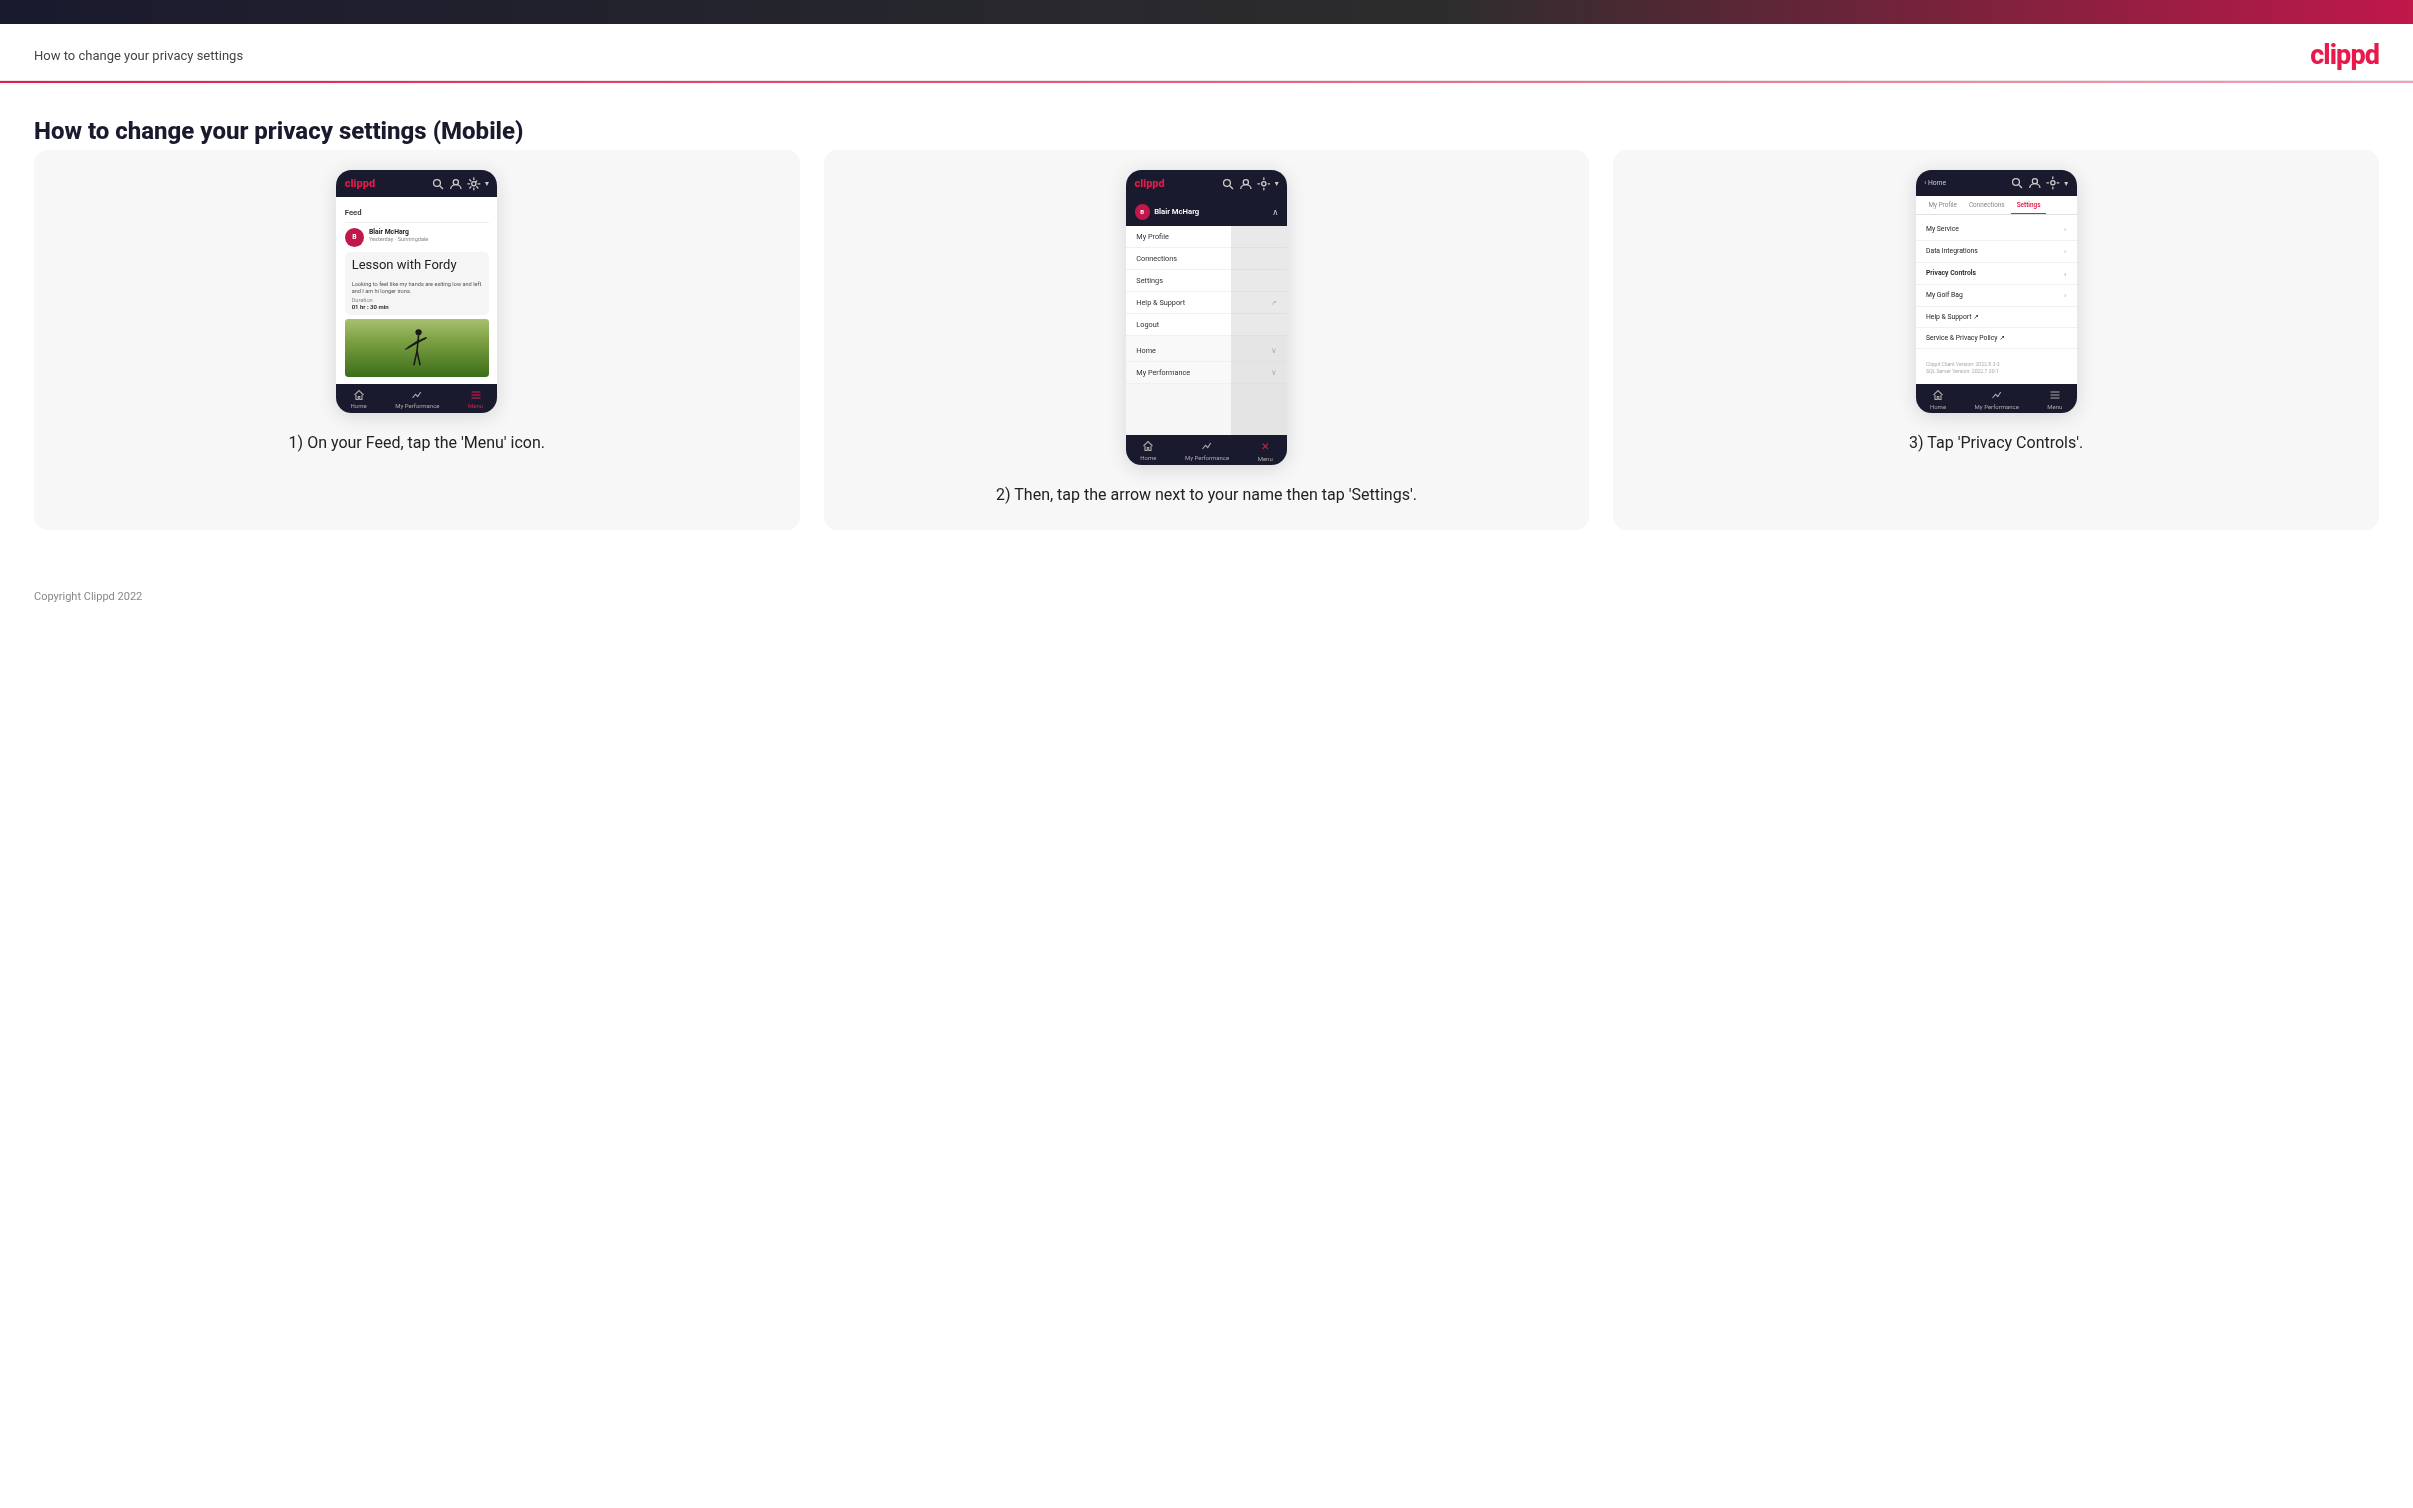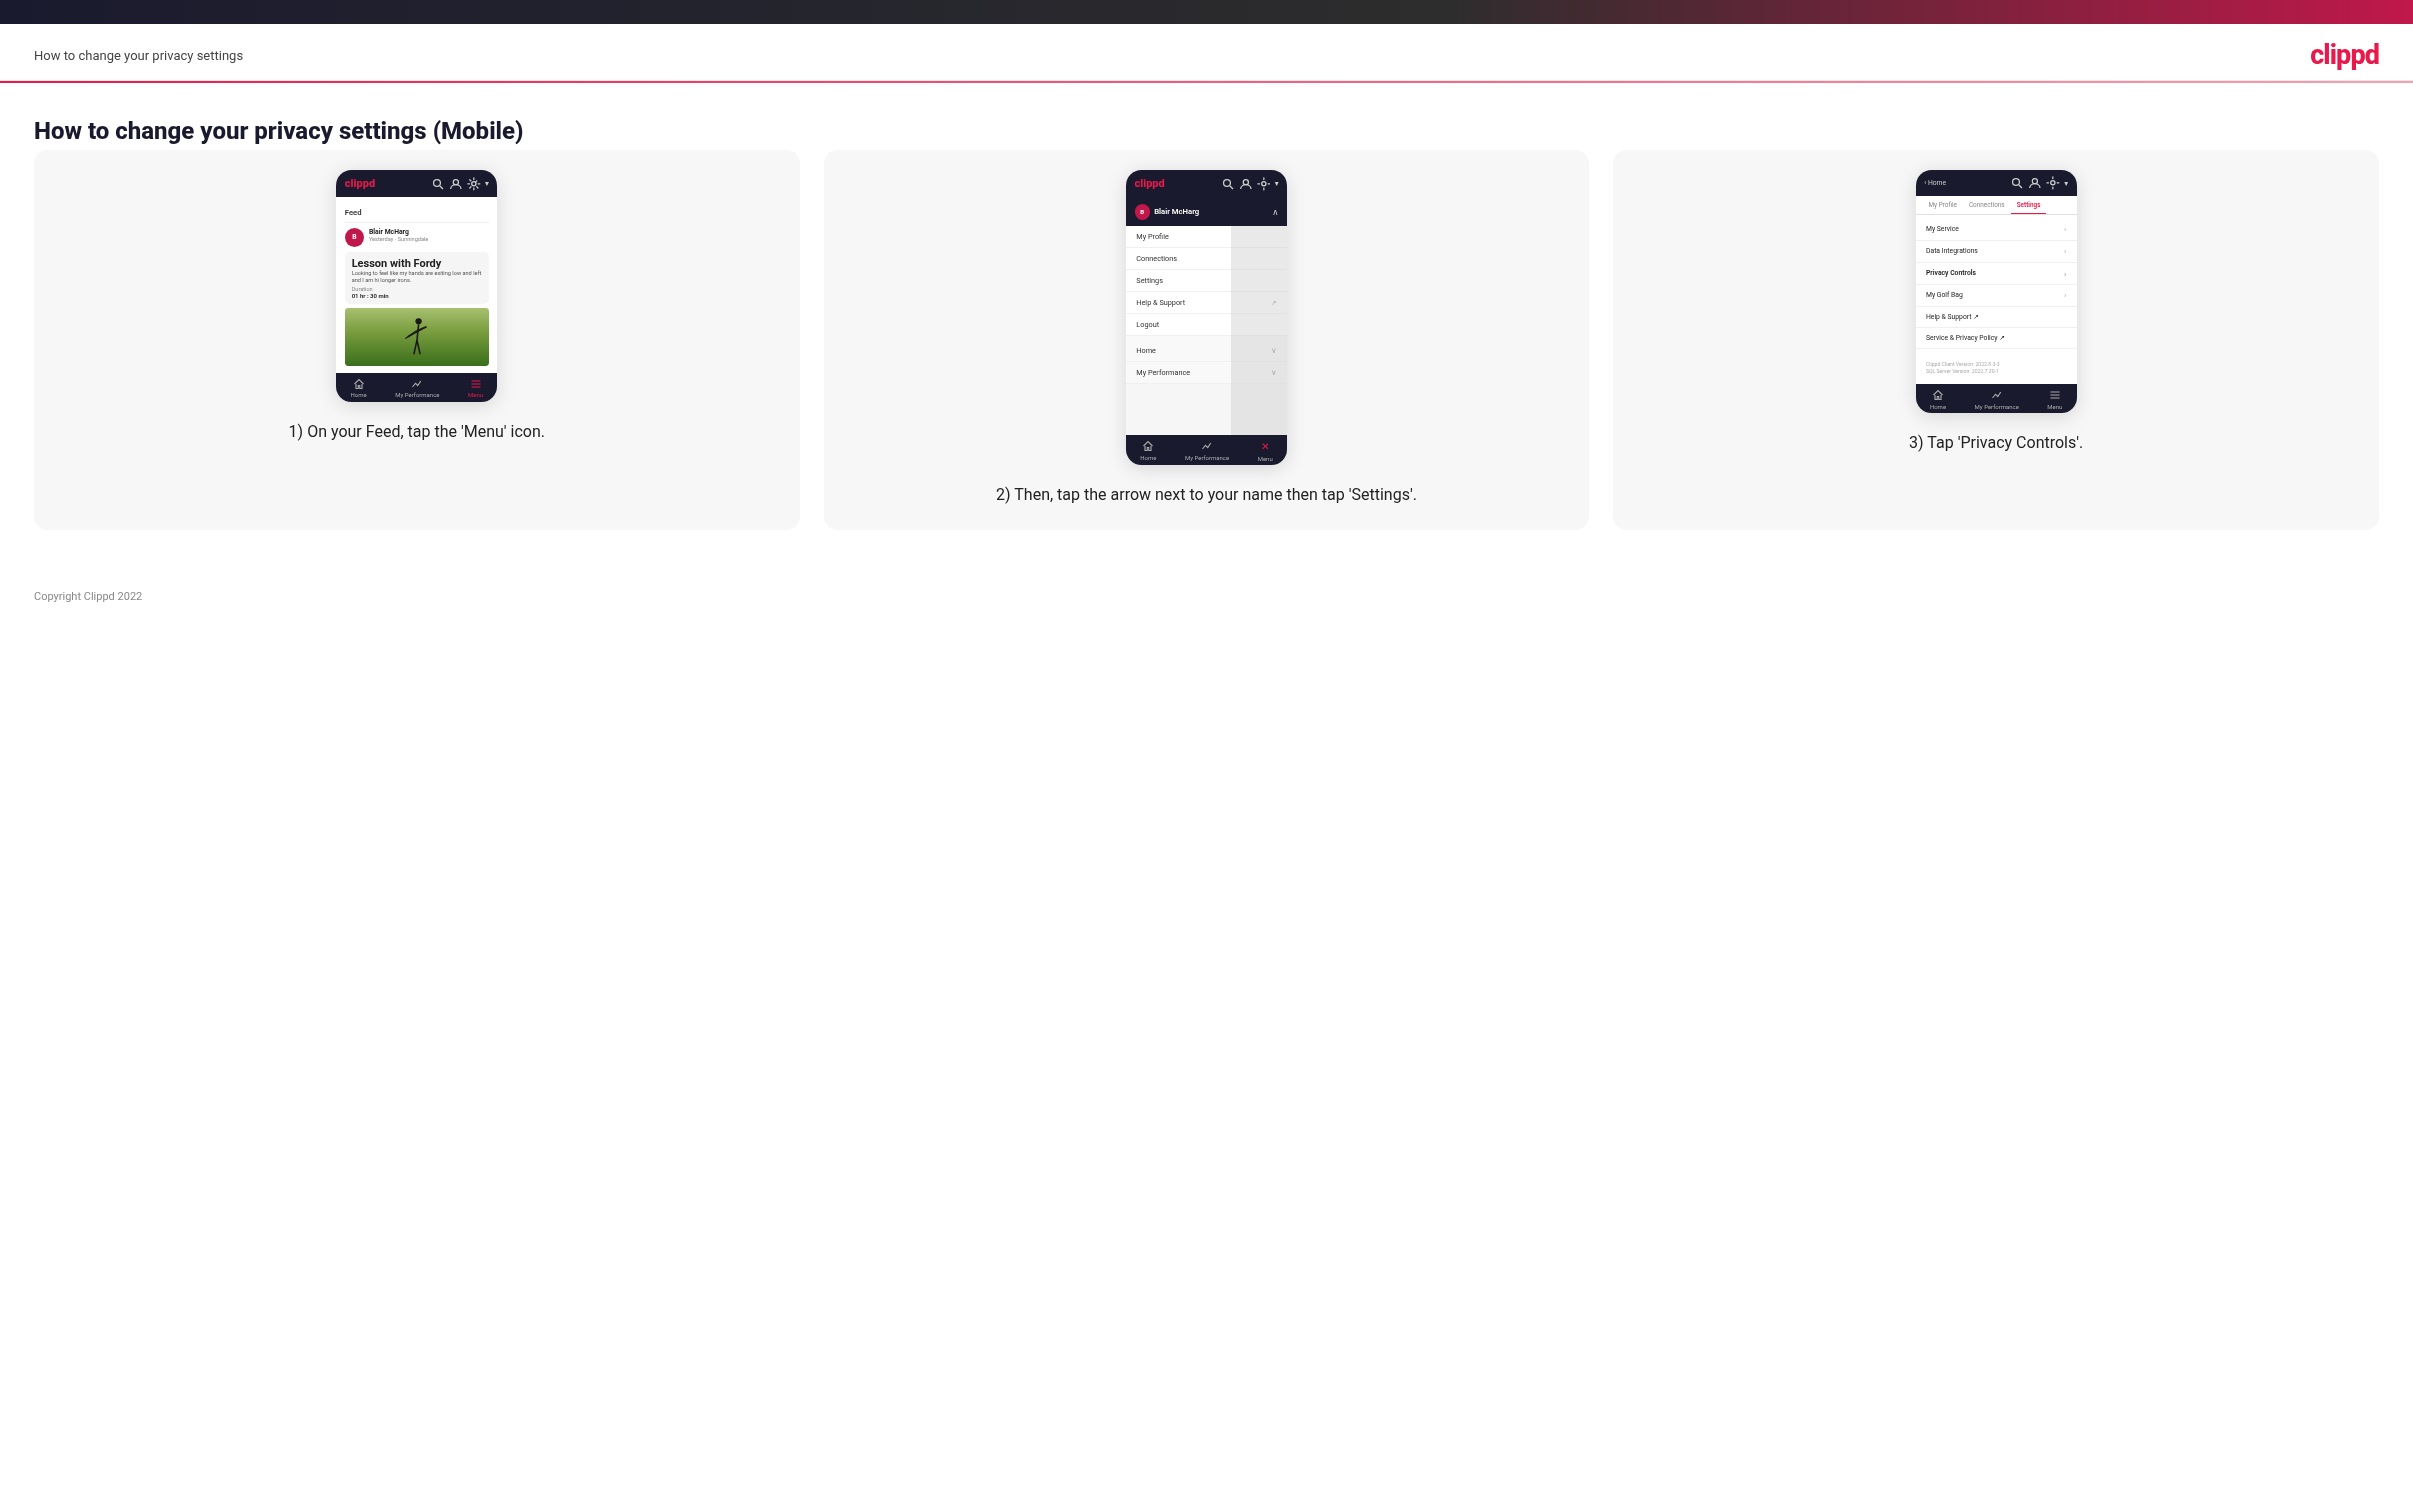--- a/index.html
+++ b/index.html
@@ -144,21 +144,21 @@
     }
     .feed-post-info { flex: 1; }
     .feed-post-name { font-size: 6.8px; font-weight: 700; color: #222; }
     .feed-post-sub { font-size: 5.6px; color: #888; }
     .feed-activity {
       background: #f5f5f5;
       border-radius: 5.1px;
       padding: 5.1px 6.8px;
       margin-bottom: 3.4px;
     }
-    .feed-activity-title { font-size: 11px; font-weight: 700; color: #222; margin-bottom: 0; }
+    .feed-activity-title { font-size: 13px; font-weight: 400; color: #222; margin-bottom: 9px; }
     .feed-activity-desc { font-size: 5.6px; color: #555; line-height: 1.3; }
     .feed-duration { font-size: 5.6px; color: #888; margin-top: 1.7px; }
     .feed-duration-val { font-size: 6px; color: #222; font-weight: 600; }
     .feed-img {
       width: 100%;
       height: 58px;
       background: linear-gradient(180deg, #a8c070 0%, #7a9e40 40%, #3a6e1a 100%);
       border-radius: 3.4px;
       position: relative;
       overflow: hidden;

